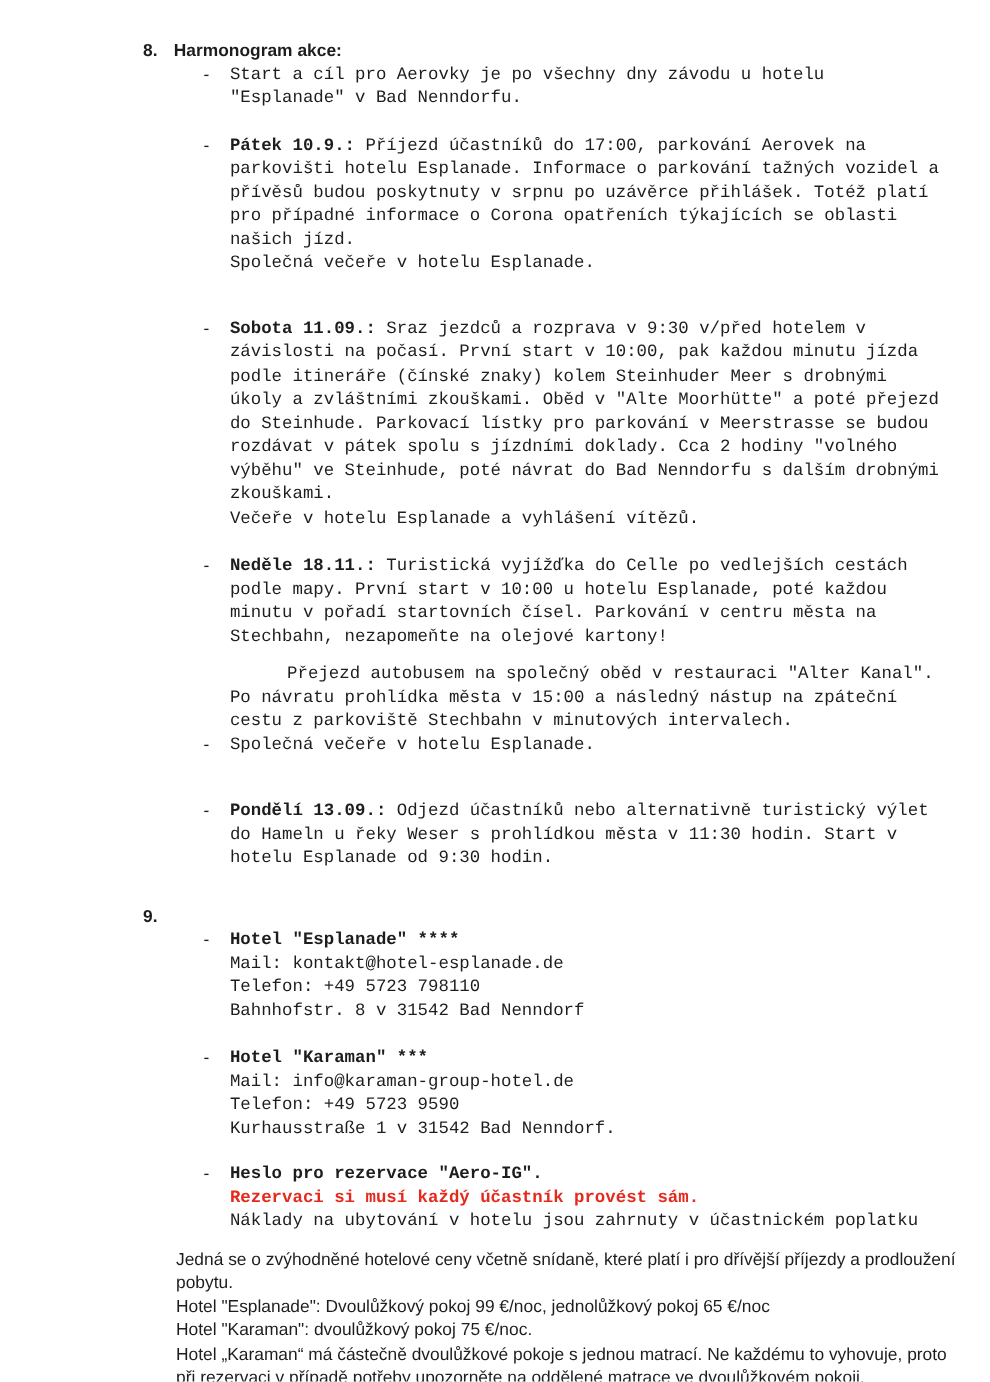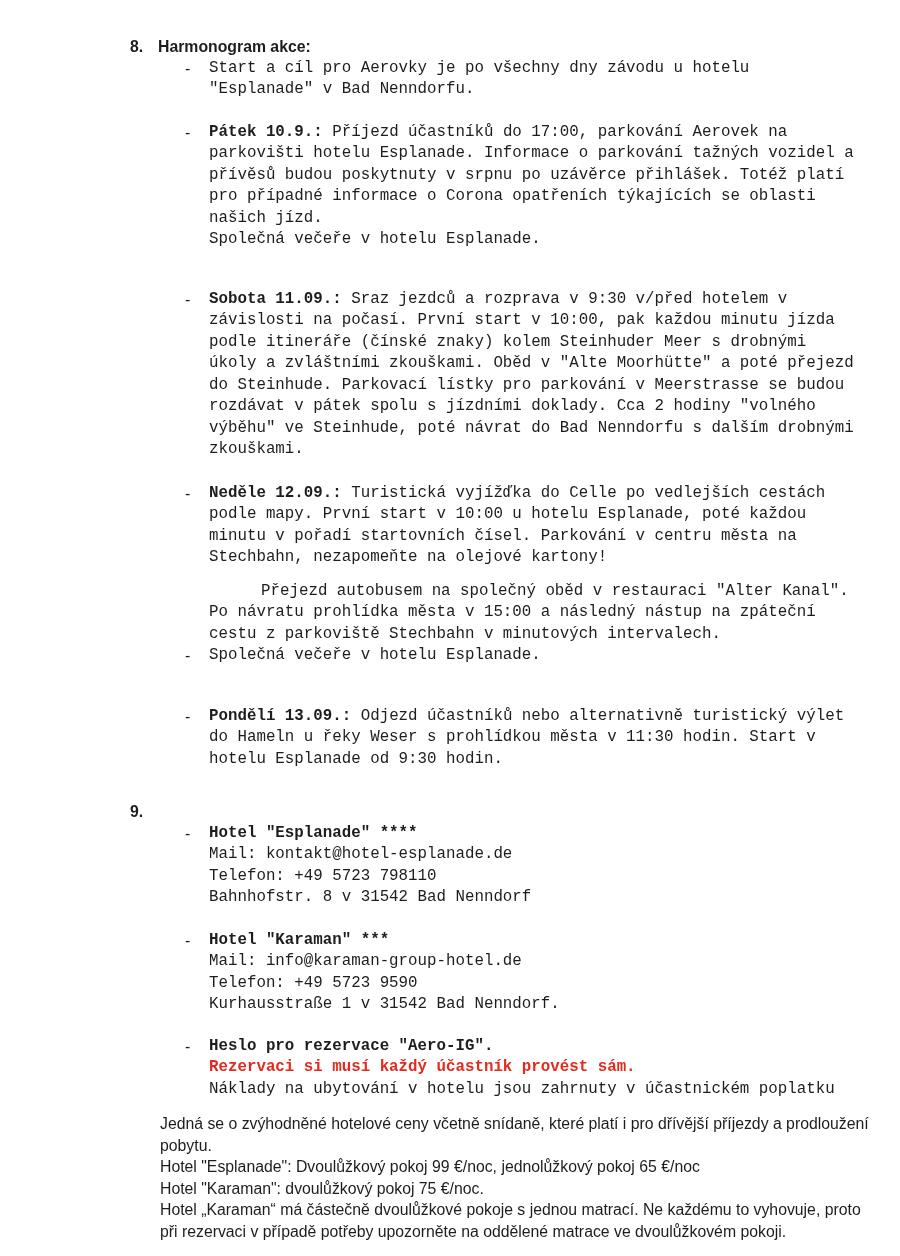--- a/index.html
+++ b/index.html
@@ -89,26 +89,27 @@
             <span class="dash">-</span>
             <div class="bullet-content">
               <p><span class="lead">Pátek 10.9.: </span><span>Příjezd účastníků do 17:00, parkování Aerovek na parkovišti hotelu Esplanade. Informace o parkování tažných vozidel a přívěsů budou poskytnuty v srpnu po uzávěrce přihlášek. Totéž platí pro případné informace o Corona opatřeních týkajících se oblasti našich jízd.</span></p>
               <p><span>Společná večeře v hotelu Esplanade.</span></p>
             </div>
           </div>
           <div class="bullet-item">
             <span class="dash">-</span>
             <div class="bullet-content">
               <p><span class="lead">Sobota 11.09.: </span><span>Sraz jezdců a rozprava v 9:30 v/před hotelem v závislosti na počasí. První start v 10:00, pak každou minutu jízda podle itineráře (čínské znaky) kolem Steinhuder Meer s drobnými úkoly a zvláštními zkouškami. Oběd v "Alte Moorhütte" a poté přejezd do Steinhude. Parkovací lístky pro parkování v Meerstrasse se budou rozdávat v pátek spolu s jízdními doklady. Cca 2 hodiny "volného výběhu" ve Steinhude, poté návrat do Bad Nenndorfu s dalším drobnými zkouškami.</span></p>
+              <p><span>Večeře v hotelu Esplanade a vyhlášení vítězů.</span></p>
             </div>
           </div>
           <div class="bullet-item">
             <span class="dash">-</span>
             <div class="bullet-content">
-              <p><span class="lead">Neděle 12.09.: </span><span>Turistická vyjížďka do Celle po vedlejších cestách podle mapy. První start v 10:00 u hotelu Esplanade, poté každou minutu v pořadí startovních čísel. Parkování v centru města na Stechbahn, nezapomeňte na olejové kartony!</span></p>
+              <p><span class="lead">Neděle 18.11.: </span><span>Turistická vyjížďka do Celle po vedlejších cestách podle mapy. První start v 10:00 u hotelu Esplanade, poté každou minutu v pořadí startovních čísel. Parkování v centru města na Stechbahn, nezapomeňte na olejové kartony!</span></p>
               <p class="indent"><span>Přejezd autobusem na společný oběd v restauraci "Alter Kanal". Po návratu prohlídka města v 15:00 a následný nástup na zpáteční cestu z parkoviště Stechbahn v minutových intervalech.</span></p>
             </div>
           </div>
           <div class="bullet-item">
             <span class="dash">-</span>
             <div class="bullet-content">
               <p><span>Společná večeře v hotelu Esplanade.</span></p>
             </div>
           </div>
           <div class="bullet-item">

